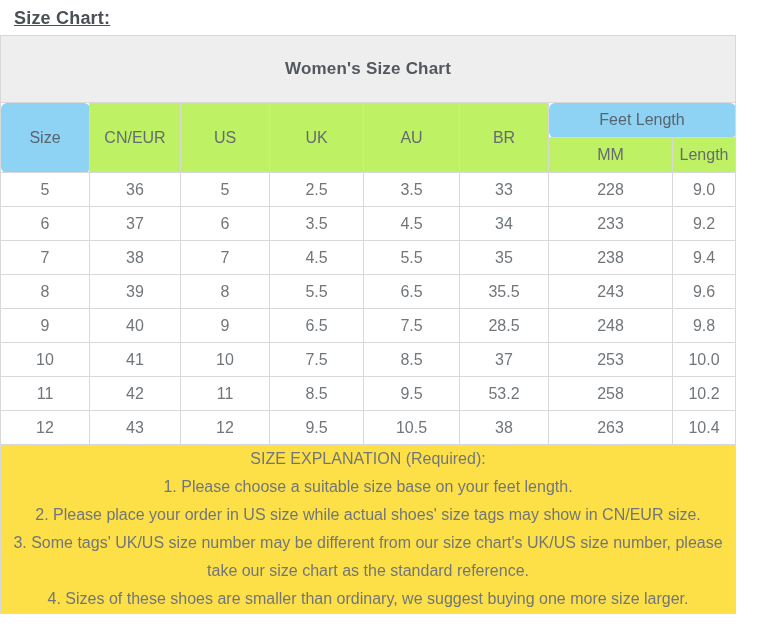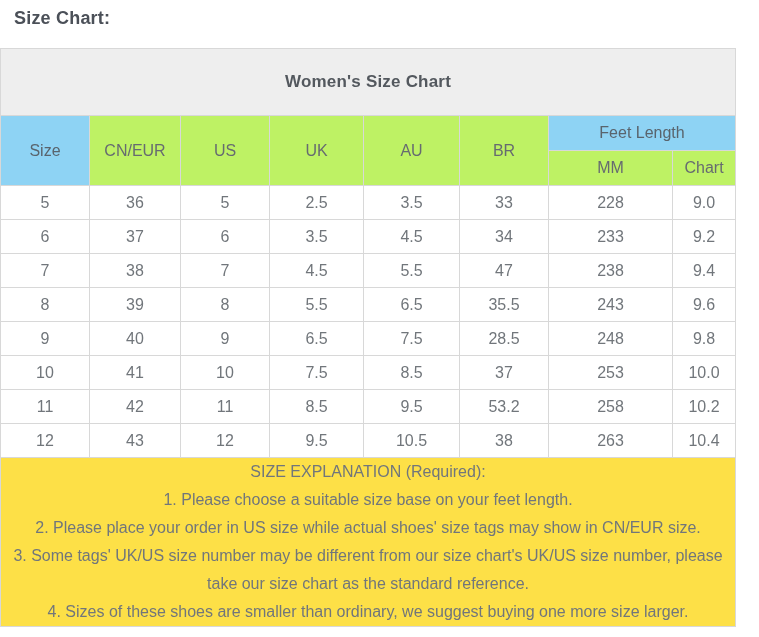--- a/index.html
+++ b/index.html
@@ -9,25 +9,26 @@
     width: 759px;
     height: 637px;
     font-family: "Liberation Sans", sans-serif;
   }
   .page {
     width: 759px;
     height: 637px;
     overflow: hidden;
   }
   .page-title {
-    margin: 8px 0 19px 14px;
+    margin: 8px 0 6px 14px;
     font-size: 18px;
     font-weight: bold;
     color: #4b5058;
     letter-spacing: 0.2px;
+    text-decoration: underline;
   }
   table.size-chart {
     border-collapse: collapse;
     table-layout: fixed;
     width: 735px;
   }
   table.size-chart th,
   table.size-chart td {
     border: 1px solid #d8d8d8;
     text-align: center;
@@ -46,20 +47,21 @@
   thead th {
     font-weight: normal;
     font-size: 16px;
     color: #666b70;
     background: #bef264;
     height: 34px;
   }
   thead th.blue {
     background: #8ed3f4;
     color: #59646d;
+    border-radius: 6px;
   }
   tbody td {
     font-size: 16px;
     color: #71767b;
     height: 33px;
     background: #ffffff;
   }
   td.explanation {
     text-align: left;
     vertical-align: top;
@@ -101,21 +103,21 @@
         <th rowspan="2" class="blue">Size</th>
         <th rowspan="2">CN/EUR</th>
         <th rowspan="2">US</th>
         <th rowspan="2">UK</th>
         <th rowspan="2">AU</th>
         <th rowspan="2">BR</th>
         <th colspan="2" class="blue">Feet Length</th>
       </tr>
       <tr>
         <th>MM</th>
-        <th>Chart</th>
+        <th>Length</th>
       </tr>
     </thead>
 
     <tbody id="size-rows">
         <tr>
           <td>5</td>
           <td>36</td>
           <td>5</td>
           <td>2.5</td>
           <td>3.5</td>
@@ -132,21 +134,21 @@
           <td>34</td>
           <td>233</td>
           <td>9.2</td>
         </tr>
         <tr>
           <td>7</td>
           <td>38</td>
           <td>7</td>
           <td>4.5</td>
           <td>5.5</td>
-          <td>47</td>
+          <td>35</td>
           <td>238</td>
           <td>9.4</td>
         </tr>
         <tr>
           <td>8</td>
           <td>39</td>
           <td>8</td>
           <td>5.5</td>
           <td>6.5</td>
           <td>35.5</td>

